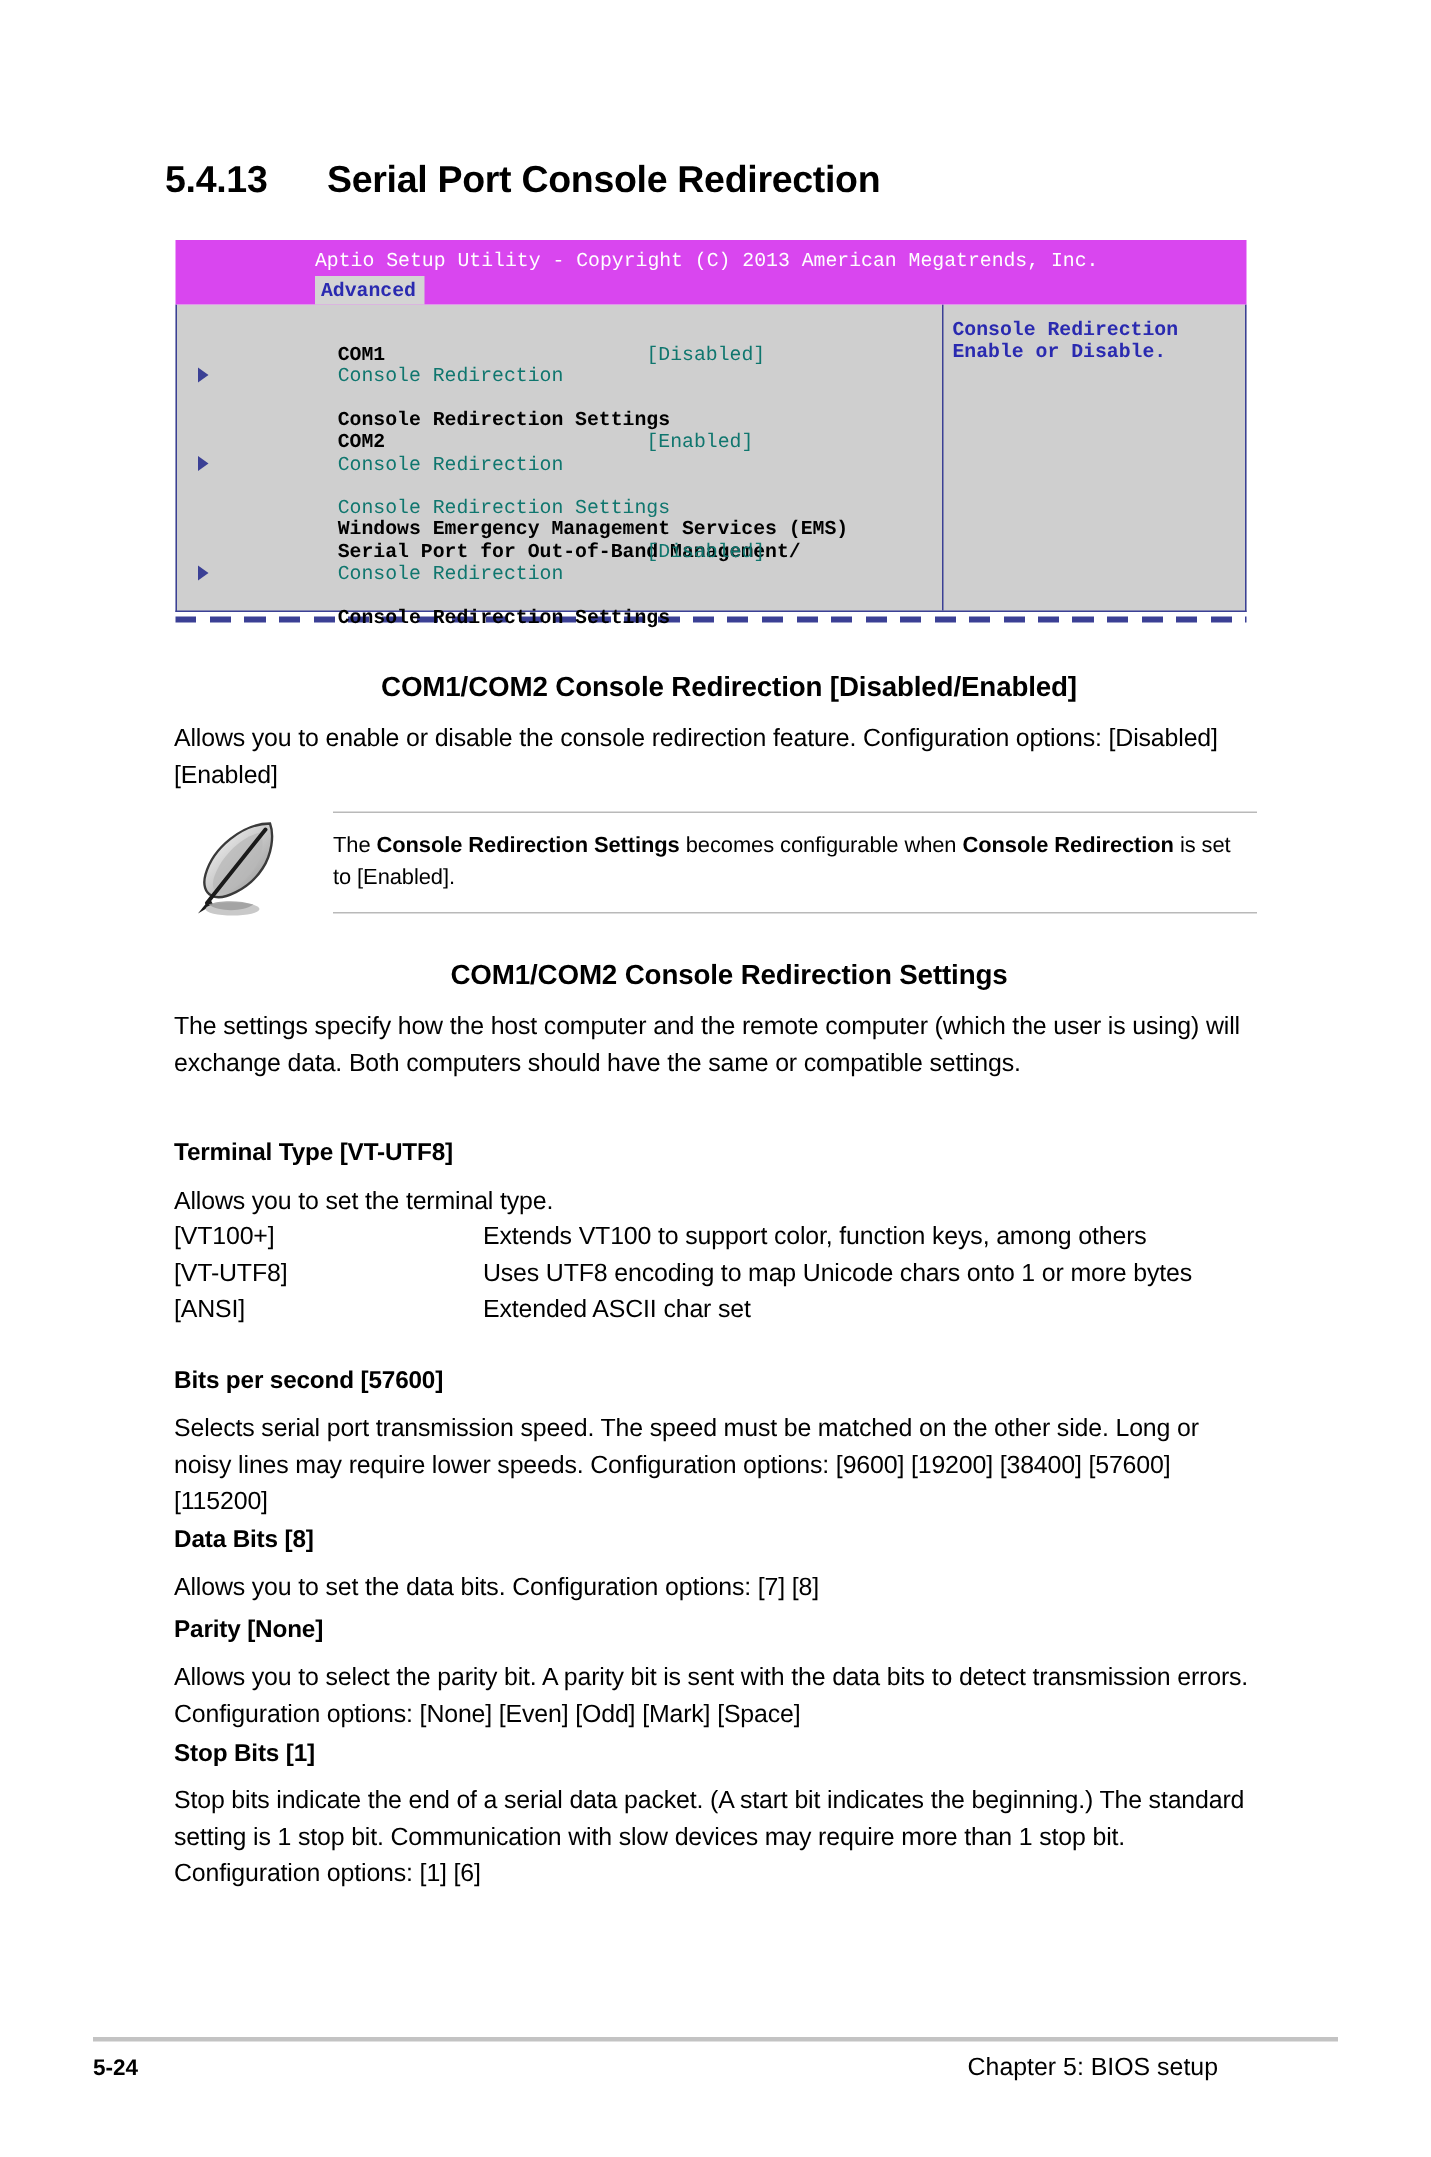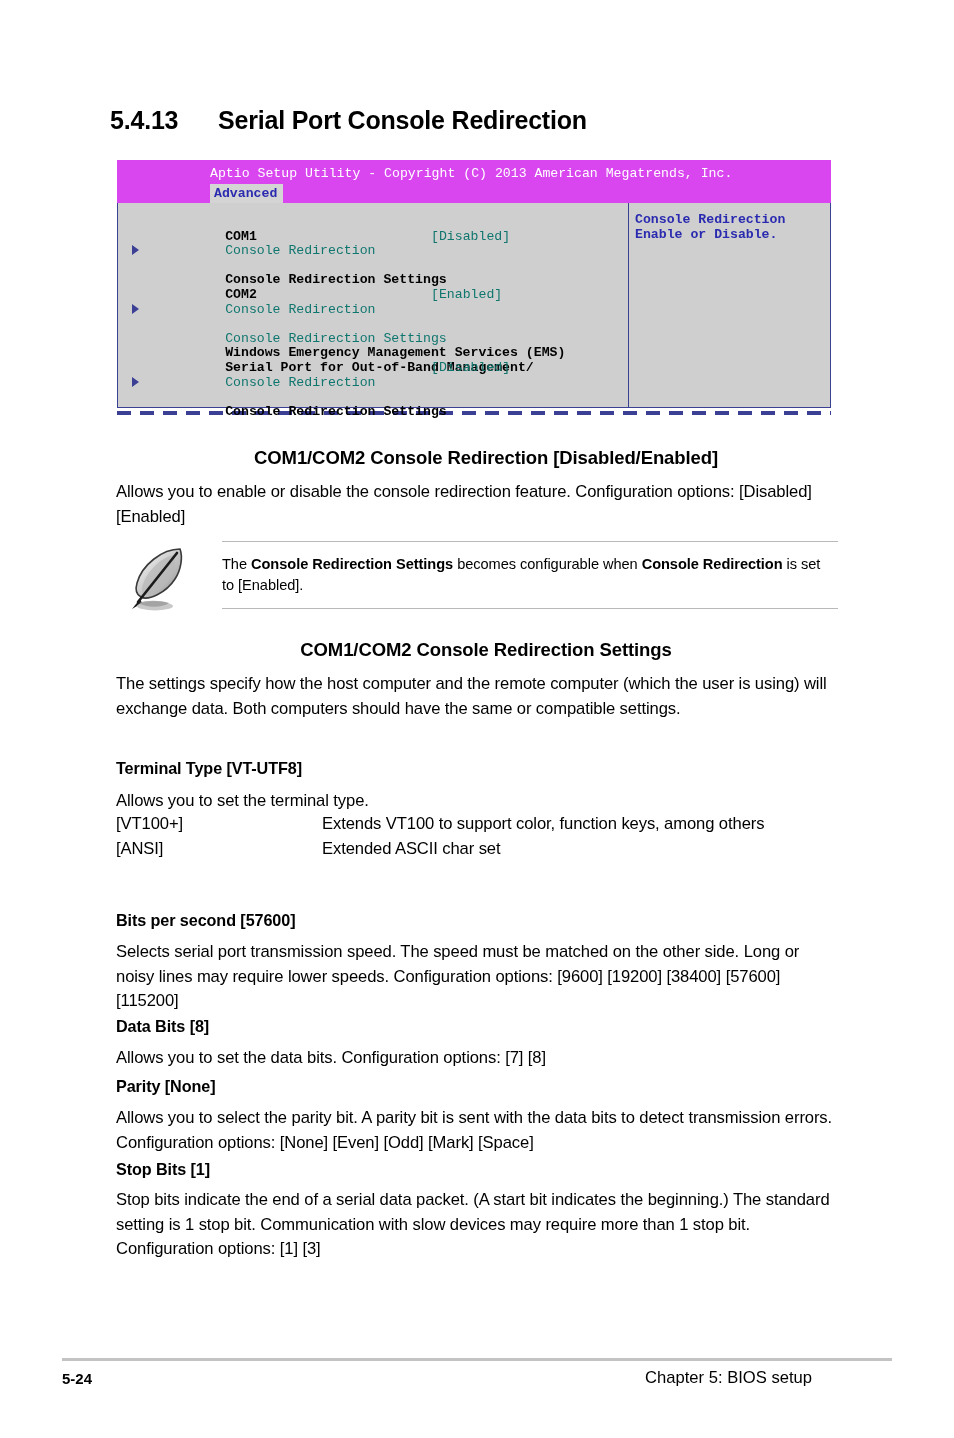--- a/index.html
+++ b/index.html
@@ -339,34 +339,38 @@
 
   <div class="minor-head" style="top:744px;margin-top:15px;">Terminal Type [VT-UTF8]</div>
   <div class="body-p" style="top:789px;">Allows you to set the terminal type.</div>
 
   <div class="optlist" style="top:812px;">
     <div class="orow">
       <span class="okey">[VT100+]</span>
       <span class="odesc">Extends VT100 to support color, function keys, among others</span>
     </div>
     <div class="orow">
+      <span class="okey">[VT-UTF8]</span>
+      <span class="odesc">Uses UTF8 encoding to map Unicode chars onto 1 or more bytes</span>
+    </div>
+    <div class="orow">
       <span class="okey">[ANSI]</span>
       <span class="odesc">Extended ASCII char set</span>
     </div>
   </div>
 
   <div class="minor-head" style="top:911px;">Bits per second [57600]</div>
   <div class="body-p" style="top:940px;">Selects serial port transmission speed. The speed must be matched on the other side. Long or noisy lines may require lower speeds. Configuration options: [9600] [19200] [38400] [57600] [115200]</div>
 
   <div class="minor-head" style="top:1017px;">Data Bits [8]</div>
   <div class="body-p" style="top:1046px;">Allows you to set the data bits. Configuration options: [7] [8]</div>
 
   <div class="minor-head" style="top:1077px;">Parity [None]</div>
   <div class="body-p" style="top:1106px;">Allows you to select the parity bit. A parity bit is sent with the data bits to detect transmission errors. Configuration options: [None] [Even] [Odd] [Mark] [Space]</div>
 
   <div class="minor-head" style="top:1160px;">Stop Bits [1]</div>
-  <div class="body-p" style="top:1188px;">Stop bits indicate the end of a serial data packet. (A start bit indicates the beginning.) The standard setting is 1 stop bit. Communication with slow devices may require more than 1 stop bit. Configuration options: [1] [3]</div>
+  <div class="body-p" style="top:1188px;">Stop bits indicate the end of a serial data packet. (A start bit indicates the beginning.) The standard setting is 1 stop bit. Communication with slow devices may require more than 1 stop bit. Configuration options: [1] [6]</div>
 
   <div class="footer-rule"></div>
   <div class="footer-left">5-24</div>
   <div class="footer-right">Chapter 5: BIOS setup</div>
 
 </div>
 
 </body></html>

